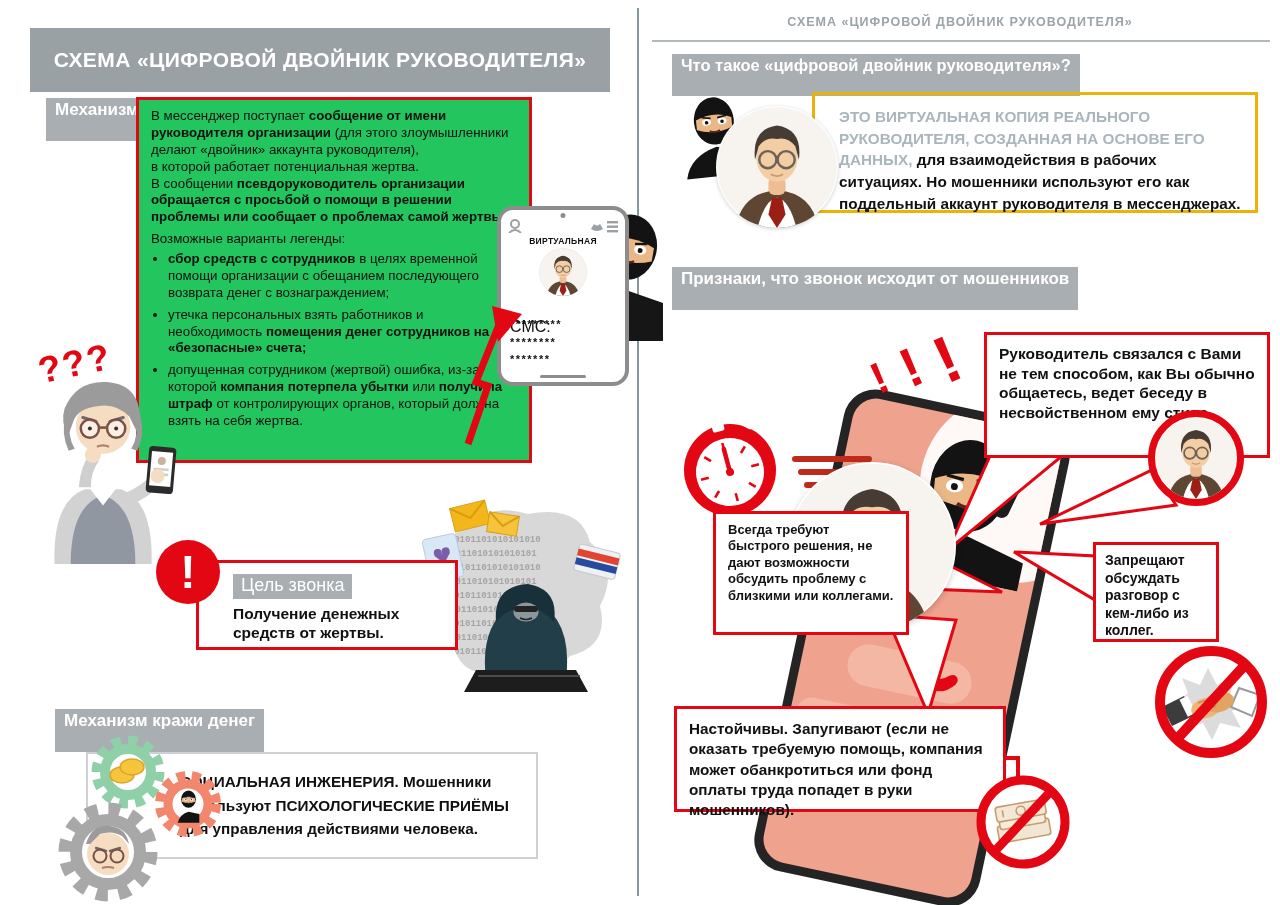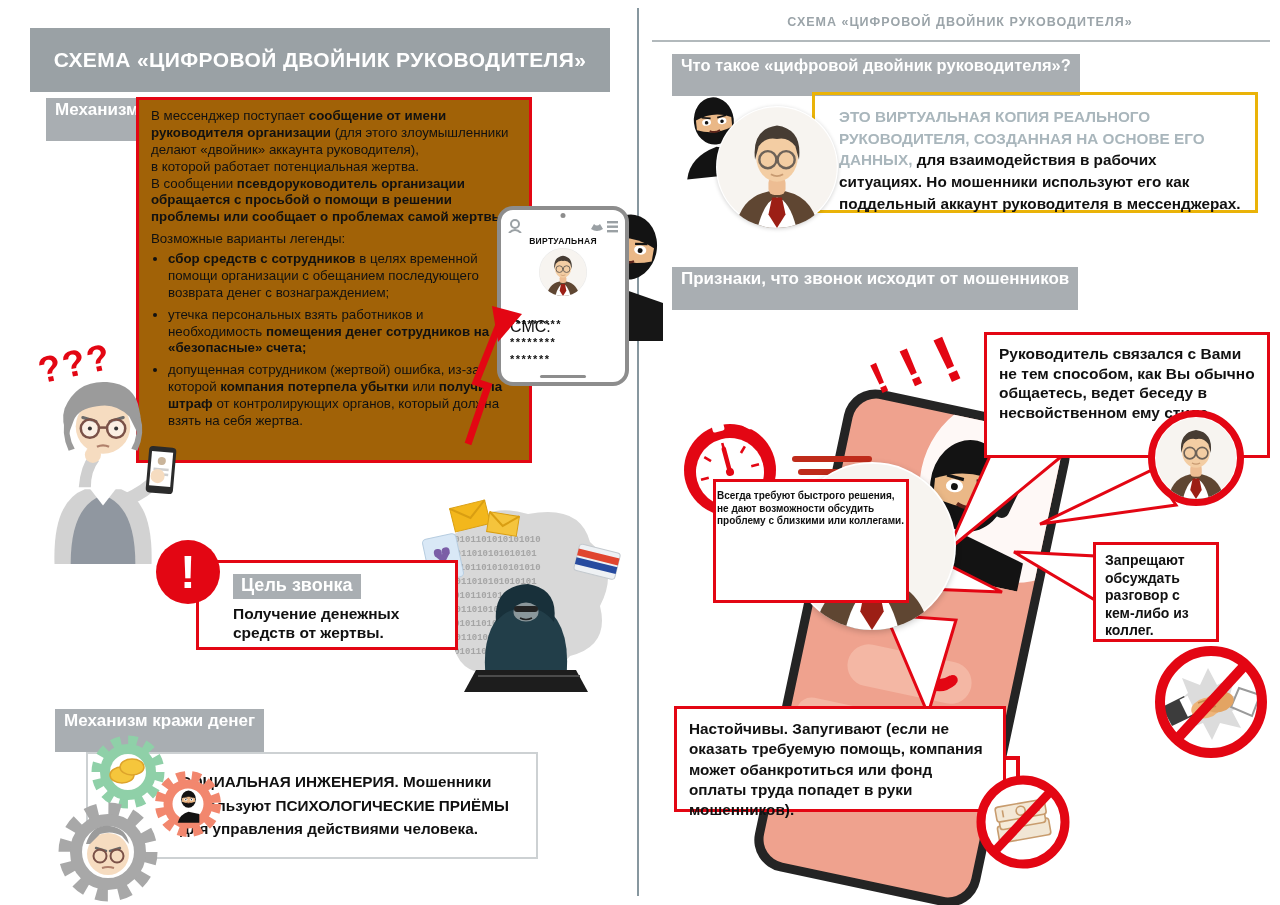--- a/index.html
+++ b/index.html
@@ -5,21 +5,21 @@
   html,body{margin:0;padding:0;background:#fff}
   .page{position:relative;width:1280px;height:905px;background:#fff;overflow:hidden;
         font-family:"Liberation Sans",sans-serif;color:#111}
   .tag{position:absolute;background:#a9aeb2;color:#fff;font-weight:bold;padding:2px 9px 21px;line-height:1.15}
   b{font-weight:bold}
 
   
   .l-title{position:absolute;left:30px;top:28px;width:580px;height:64px;background:#9aa1a5;color:#fff;
            font-weight:bold;font-size:21px;display:flex;align-items:center;justify-content:center;letter-spacing:.4px}
   .legend-tag{left:46px;top:98px;font-size:17px}
-  .legend-box{position:absolute;left:136px;top:97px;width:396px;height:366px;border:3px solid #e30613;background:#a16207;
+  .legend-box{position:absolute;left:136px;top:97px;width:396px;height:366px;border:3px solid #e30613;background:#22c55e;
               box-sizing:border-box;padding:8px 10px 6px 12px;font-size:13.3px;line-height:1.27;overflow:hidden;z-index:1}
   .legend-box p{margin:0}
   .legend-box .variants{margin-top:5px}
   .legend-box ul{margin:3px 0 0;padding-left:17px}
   .legend-box li{margin-bottom:5px}
   .qmarks{position:absolute;left:38px;top:343px;color:#e30613;font-weight:bold;font-size:37px;
           transform:rotate(-12deg);letter-spacing:2px;z-index:3}
   .oldman-svg{position:absolute;left:26px;top:372px;width:152px;height:192px;z-index:2}
 
   .lphone{position:absolute;left:497px;top:206px;width:124px;height:172px;background:#fff;border:4px solid #8d8d8d;
@@ -32,21 +32,21 @@
   .lphone .sms{position:absolute;top:108px;left:9px;font-size:16px;font-weight:normal}
   .lphone .stars{position:absolute;top:106px;left:9px;font-size:11px;font-weight:bold;letter-spacing:1.5px;line-height:1.6}
   .lphone .home{position:absolute;bottom:4px;left:50%;transform:translateX(-50%);width:46px;height:3px;background:#8d8d8d;border-radius:2px}
   .thief-svg{position:absolute;left:583px;top:209px;width:80px;height:132px;z-index:2}
   .zigzag-svg{position:absolute;left:452px;top:278px;width:80px;height:170px;z-index:4}
 
   .excl-circle{position:absolute;left:156px;top:540px;width:64px;height:64px;background:#e30613;border-radius:50%;
                color:#fff;font-weight:bold;font-size:46px;display:flex;align-items:center;justify-content:center;z-index:5}
   .goal-box{position:absolute;left:196px;top:560px;width:262px;height:90px;border:3px solid #e30613;background:#fff;
             box-sizing:border-box;padding:11px 0 0 34px;z-index:4}
-  .goal-label{display:inline-block;background:#a9aeb2;color:#fff;font-weight:bold;font-size:18px;padding:1px 8px 3px}
+  .goal-label{display:inline-block;background:#a9aeb2;color:#fff;font-weight:normal;font-size:18px;padding:1px 8px 3px}
   .goal-text{font-weight:bold;font-size:15.5px;margin-top:5px;line-height:1.25;width:200px}
   .hacker-svg{position:absolute;left:408px;top:496px;width:225px;height:212px;z-index:1}
 
   .mech-tag{left:55px;top:709px;font-size:17px}
   .mech-box{position:absolute;left:86px;top:752px;width:452px;height:107px;border:2px solid #cdd1d3;box-sizing:border-box;
             display:flex;align-items:center;padding-left:92px;z-index:1}
   .mech-text{font-weight:bold;font-size:15.3px;line-height:1.55;width:345px}
   .gears-svg{position:absolute;left:52px;top:728px;width:175px;height:177px;z-index:2}
 
   
@@ -76,21 +76,21 @@
   .pointer-svg{position:absolute;left:640px;top:300px;width:640px;height:510px;z-index:2}
   .stopwatch-svg{position:absolute;left:678px;top:414px;width:104px;height:104px;z-index:2}
   .speedline{position:absolute;height:6px;background:#bf2b1a;border-radius:3px;z-index:2}
   .sl1{left:792px;top:456px;width:80px}.sl2{left:798px;top:469px;width:62px}.sl3{left:804px;top:482px;width:46px}
   .excl3{position:absolute;left:872px;top:326px;width:120px;height:110px;z-index:2;color:#e30613;font-weight:bold}
   .excl3 span{position:absolute;transform:rotate(-24deg);line-height:1}
   .e3a{left:0;top:30px;font-size:44px}.e3b{left:30px;top:14px;font-size:55px}.e3c{left:64px;top:0;font-size:66px}
 
   .co{position:absolute;border:3px solid #e30613;background:#fff;box-sizing:border-box;font-weight:bold;z-index:4}
   .co1{left:984px;top:332px;width:286px;height:126px;padding:9px 12px;font-size:15.5px;line-height:1.27}
-  .co2{left:713px;top:479px;width:196px;height:124px;padding:8px 1px;font-size:10px;line-height:1.26}
+  .co2{left:713px;top:511px;width:196px;height:124px;padding:8px 12px;font-size:13px;line-height:1.26}
   .co3{left:1093px;top:542px;width:126px;height:100px;padding:7px 9px;font-size:14px;line-height:1.25}
   .co4{left:674px;top:706px;width:332px;height:106px;padding:10px 12px;font-size:15.3px;line-height:1.33}
   .av1{position:absolute;left:1148px;top:410px;width:96px;height:96px;border-radius:50%;background:#fff;
        border:7px solid #e30613;box-sizing:border-box;overflow:hidden;z-index:5}
   .nohs-svg{position:absolute;left:1154px;top:645px;width:114px;height:114px;z-index:5}
   .nomoney-svg{position:absolute;left:975px;top:774px;width:96px;height:96px;z-index:5}
 </style>
 </head>
 <body>
 

